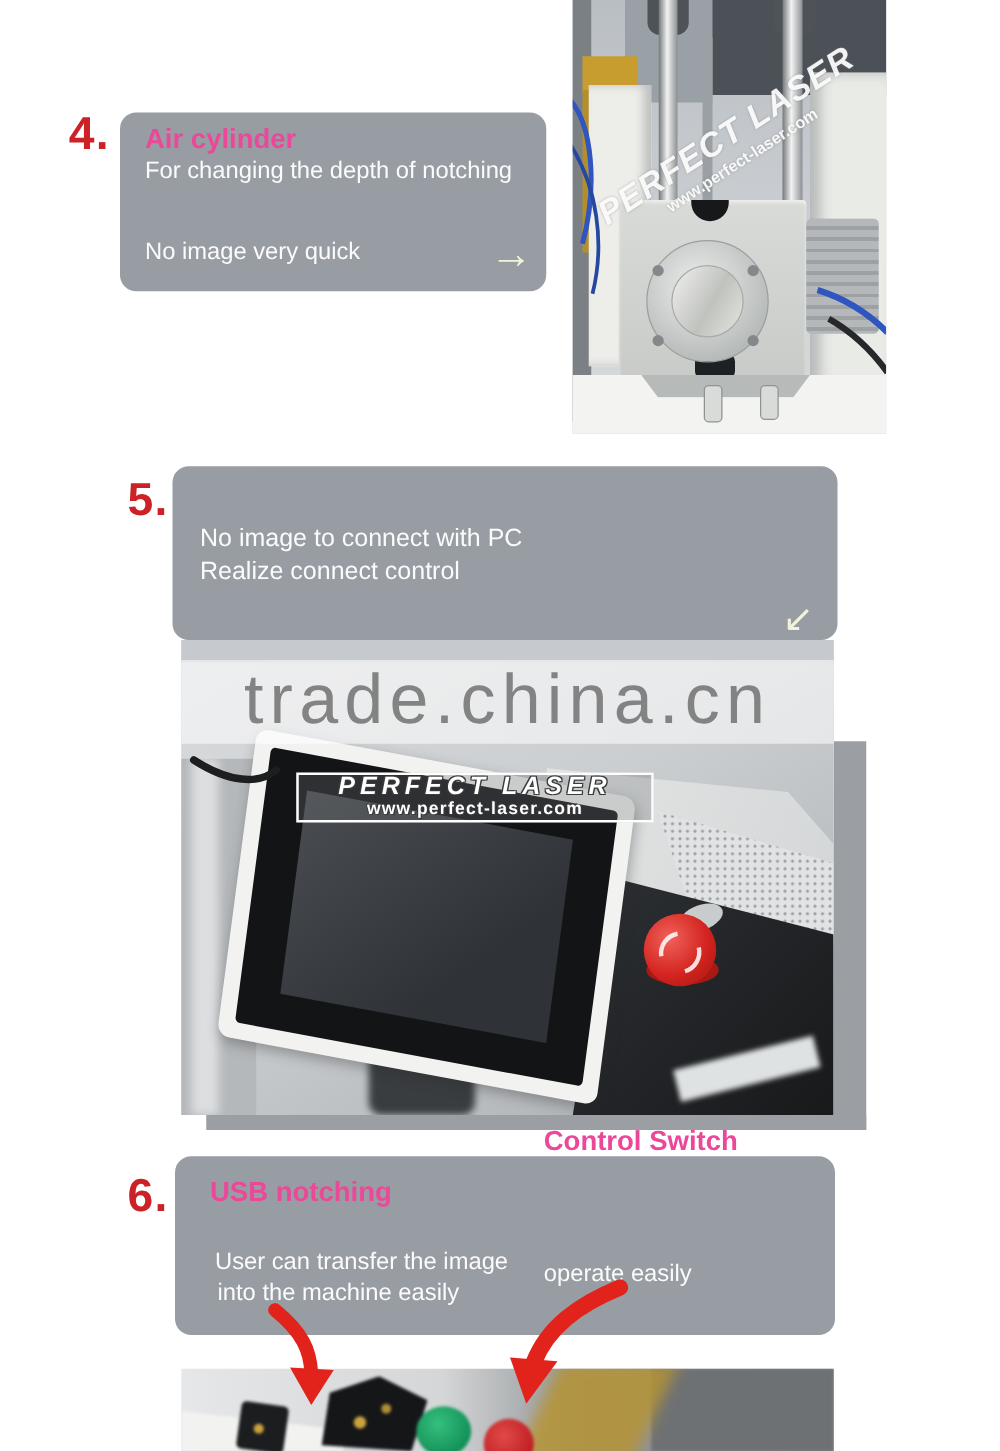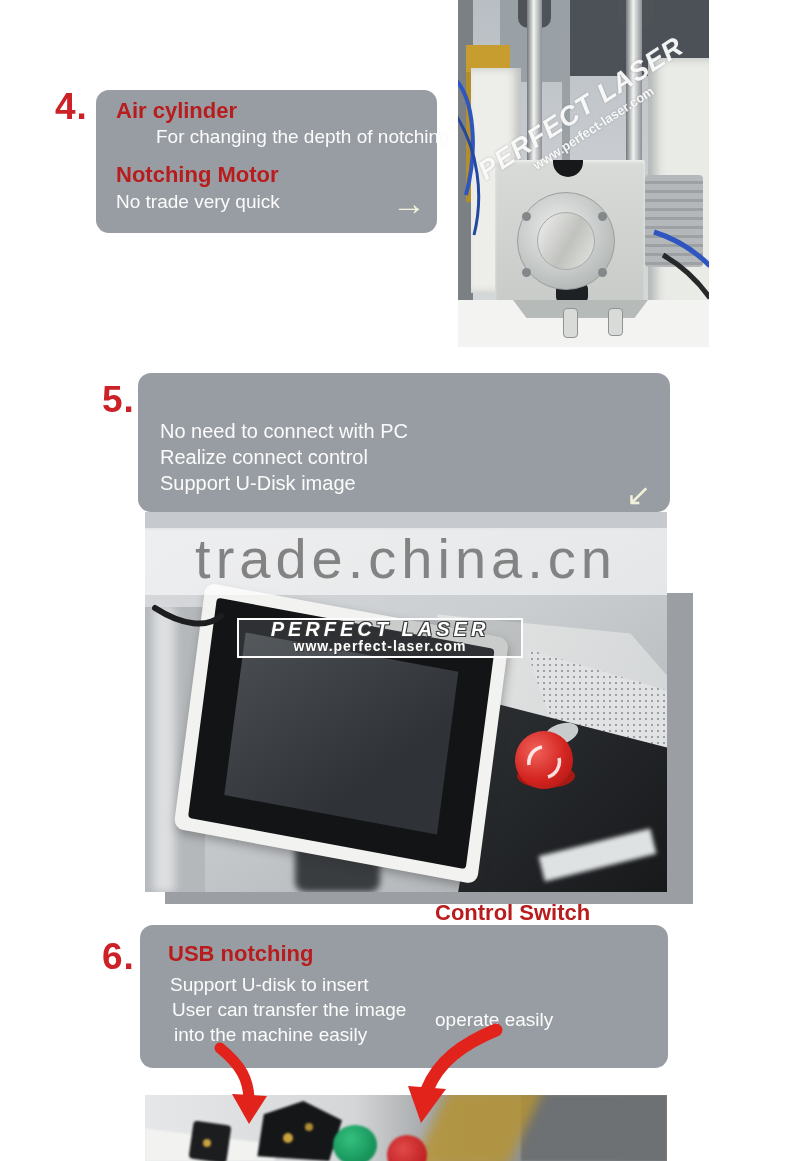--- a/index.html
+++ b/index.html
@@ -1,21 +1,21 @@
 <!DOCTYPE html>
 <html><head>
 <meta charset="utf-8">
 <style>
   html,body{margin:0;padding:0;background:#fff;}
   #stage{position:relative;width:800px;height:1161px;background:#fff;overflow:hidden;
          font-family:"Liberation Sans",sans-serif;}
   
   .panel{position:absolute;background:#989da3;border-radius:13px;}
   .num{position:absolute;color:#cb2127;font-weight:bold;font-size:37px;letter-spacing:1px;}
-  .ttl{position:absolute;color:#b91c1c;font-weight:bold;white-space:nowrap;}
+  .ttl{position:absolute;color:#ec4899;font-weight:bold;white-space:nowrap;}
   .bd{position:absolute;color:#fbfbfb;white-space:nowrap;}
   .cream{color:#f1f2da;}
   
   .photo{position:absolute;overflow:hidden;}
   .abs{position:absolute;}
   
   #photo-top{left:458px;top:0;width:251px;height:347px;background:linear-gradient(180deg,#b9bec4,#cdd1d4 60%,#d8dbd9);}
   .wm-rot{position:absolute;left:-8px;top:92px;width:270px;transform:rotate(-33deg);
           text-align:center;color:rgba(255,255,255,.92);pointer-events:none;}
   .wm-rot .l1{font-size:27px;font-weight:bold;font-style:italic;letter-spacing:1px;white-space:nowrap;
@@ -90,30 +90,28 @@
     </svg>
     <div class="wm-rot">
       <div class="l1">PERFECT LASER</div>
       <div class="l2">www.perfect-laser.com</div>
     </div>
   </div>
 
   <div class="num" style="left:55px;top:86px;">4.</div>
   <div class="panel" style="left:96px;top:90px;width:341px;height:143px;"></div>
   <div class="ttl" style="left:116px;top:98px;font-size:22px;">Air cylinder</div>
-  <div class="bd" style="left:116px;top:126px;font-size:19px;margin-left:40px;">For changing the depth of notching</div>
-  <div class="ttl" style="left:116px;top:162px;font-size:22px;">Notching Motor</div>
-  <div class="bd" style="left:116px;top:191px;font-size:19px;">No trade very quick</div>
+  <div class="bd" style="left:116px;top:126px;font-size:19px;">For changing the depth of notching</div>
+  <div class="bd" style="left:116px;top:191px;font-size:19px;">No image very quick</div>
   <div class="glyph cream" style="left:392px;top:184px;font-size:34px;font-weight:normal;">→</div>
 
   <div class="num" style="left:102px;top:379px;">5.</div>
   <div class="panel" style="left:138px;top:373px;width:532px;height:139px;"></div>
-  <div class="bd" style="left:160px;top:420px;font-size:20px;">No need to connect with PC</div>
+  <div class="bd" style="left:160px;top:420px;font-size:20px;">No image to connect with PC</div>
   <div class="bd" style="left:160px;top:446px;font-size:20px;">Realize connect control</div>
-  <div class="bd" style="left:160px;top:472px;font-size:20px;">Support U-Disk image</div>
   <div class="glyph cream" style="left:626px;top:477px;font-size:30px;font-weight:normal;">↙</div>
 
   <div class="shadow" style="left:667px;top:593px;width:26px;height:311px;"></div>
   <div class="shadow" style="left:165px;top:892px;width:528px;height:12px;"></div>
   <div id="photo-mid" class="photo">
     <div class="abs" style="left:0;top:0;width:522px;height:18px;background:#c6c9ce;"></div>
     <div class="abs" style="left:0;top:95px;width:60px;height:285px;background:#b5b8bb;"></div>
     <div class="abs" style="left:8px;top:95px;width:22px;height:285px;background:#dcdee0;filter:blur(4px);"></div>
     <div class="abs" style="left:0;top:0;width:522px;height:380px;background:linear-gradient(115deg,#f0f1f0,#dfe1e1 60%,#cfd2d3);clip-path:polygon(56% 27%,93% 32%,100% 43%,100% 64%,87% 83%,58% 56%);"></div>
     <div class="abs" style="left:0;top:0;width:522px;height:380px;background:#e0e2e3 radial-gradient(#9aa0a4 1px,transparent 1.4px);background-size:6px 6px;clip-path:polygon(73% 36%,100% 47%,100% 63%,84% 81%);"></div>
@@ -136,21 +134,20 @@
     <div class="site-wm">trade.china.cn</div>
     <div class="logo-badge">
       <div class="l1">PERFECT LASER</div>
       <div class="l2">www.perfect-laser.com</div>
     </div>
   </div>
 
   <div class="num" style="left:102px;top:936px;">6.</div>
   <div class="panel" style="left:140px;top:925px;width:528px;height:143px;"></div>
   <div class="ttl" style="left:168px;top:941px;font-size:22px;">USB notching</div>
-  <div class="bd" style="left:170px;top:974px;font-size:19px;">Support U-disk to insert</div>
   <div class="bd" style="left:172px;top:999px;font-size:19px;">User can transfer the image</div>
   <div class="bd" style="left:174px;top:1024px;font-size:19px;">into the machine easily</div>
   <div class="ttl" style="left:435px;top:900px;font-size:22px;">Control Switch</div>
   <div class="bd" style="left:435px;top:1009px;font-size:19px;">operate easily</div>
 
   <div id="photo-bot" class="photo">
     <div class="blurwrap">
       <div class="abs" style="left:72%;top:0;width:28%;height:100%;background:#6e7173;"></div>
       <div class="abs" style="left:285px;top:-6px;width:95px;height:80px;background:#b69435;transform:skewX(-25deg);opacity:.85;filter:blur(6px);"></div>
       <div class="abs" style="left:0;top:28px;width:130px;height:38px;background:#f2f2f1;clip-path:polygon(0 15%,100% 55%,100% 100%,0 100%);"></div>

